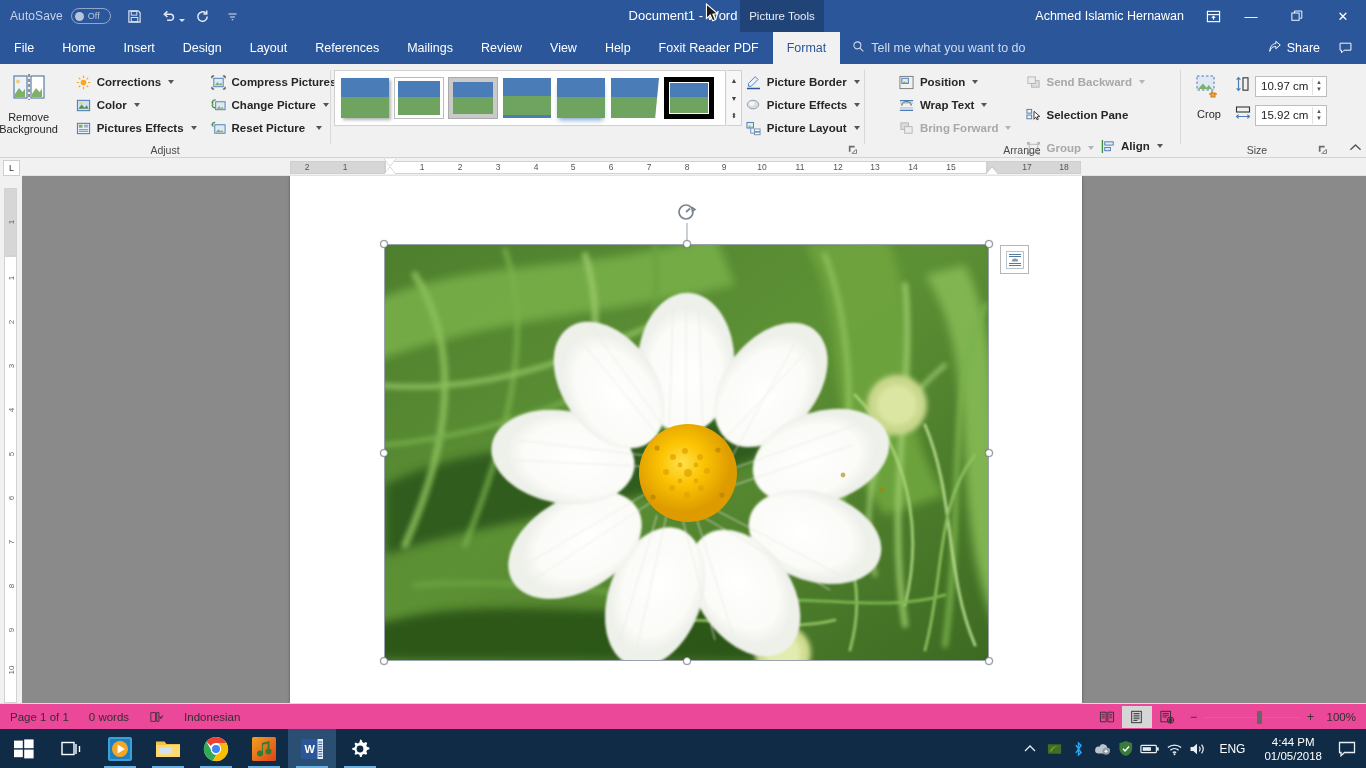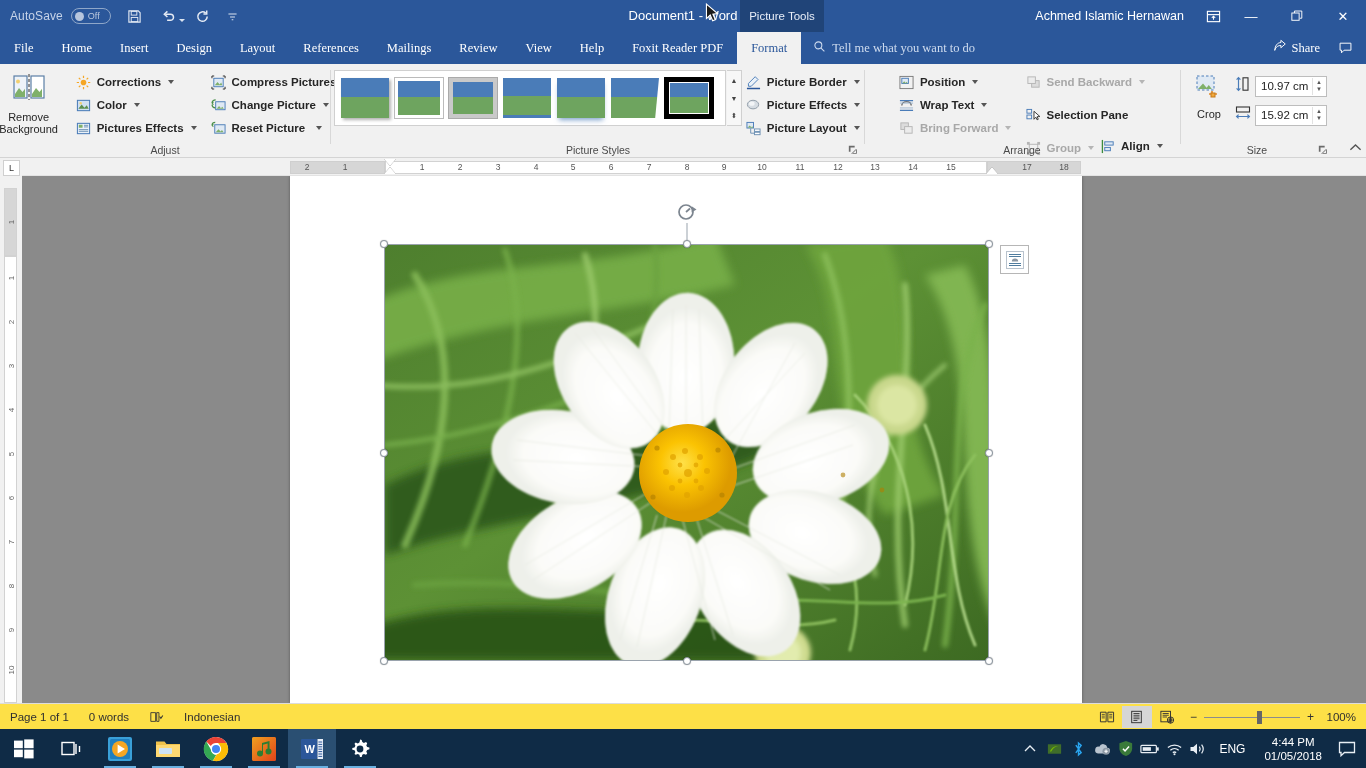--- a/index.html
+++ b/index.html
@@ -57,21 +57,21 @@
     color: #fff; font-size: 13px;
   }
   .win-btn {
     width: 46px; height: 32px; display: flex; align-items: center; justify-content: center;
     color: #fff; font-size: 13px;
   }
 
   
   .tabstrip {
     position: absolute; top: 32px; left: 0; width: 1366px; height: 32px;
-    background: #2b579a; display: flex; align-items: stretch; font-family: Liberation Serif, serif;
+    background: #2b579a; display: flex; align-items: stretch;
   }
   .tab {
     height: 32px; padding: 0 14px; display: flex; align-items: center;
     font-size: 12.5px; color: #fff; white-space: nowrap;
   }
   .tab.file { background: #2b579a; }
   .tab.active { background: #f1f1f1; color: #2b579a; text-align: center; }
   .tellme {
     display: flex; align-items: center; gap: 6px;
     margin-left: 12px; font-size: 12.5px; color: #cfdcef; font-style: normal;
@@ -247,21 +247,21 @@
   }
   .layout-opts {
     position: absolute; left: 1000px; top: 245px; width: 29px; height: 29px;
     background: #fff; border: 1px solid #b6b6b6;
     display: flex; align-items: center; justify-content: center;
   }
 
   
   .statusbar {
     position: absolute; top: 703px; left: 0; width: 1366px; height: 26px;
-    background: #fde047; border-top: 1px solid #dcdcdc;
+    background: #ec4899; border-top: 1px solid #dcdcdc;
     display: flex; align-items: center; font-size: 11.5px; color: #303030;
   }
   .sb-item { padding: 0 10px; display: flex; align-items: center; gap: 5px; height: 26px; }
   .statusbar-right {
     position: absolute; right: 0; top: 0; height: 26px;
     display: flex; align-items: center; gap: 0; padding-right: 10px;
   }
   .view-btn {
     width: 30px; height: 22px; display: flex; align-items: center; justify-content: center;
     color: #333;
@@ -571,21 +571,20 @@
           <i class="dd"></i>
         </div>
       </div>
       <div class="dlg-launcher" style="right:4px">
         <svg width="10" height="10" viewBox="0 0 12 12">
             <path d="M1 1h7v2H3v5H1z" fill="#6b6b6b"></path>
             <path d="M4.5 10.5 10 5" stroke="#6b6b6b" stroke-width="1.2"></path>
             <path d="M10.6 10.6H5.6v-1h4v-4h1z" fill="#6b6b6b"></path>
           </svg>
       </div>
-      <div class="grp-label" style="left:-410px;right:0;">Picture Styles</div>
     </div>
     <div class="grp-sep" style="left:864px;"></div>
 
     <div class="grp" style="left:866px;width:312px;">
       <div style="display:flex;padding-top:7px;">
         <div style="display:flex;flex-direction:column;gap:1px;">
           <div class="smallbtn">
             <span class="ic">
               <svg width="15" height="15" viewBox="0 0 16 16">
                   <rect x="1" y="1.5" width="14" height="13" fill="none" stroke="#7a7a7a" stroke-width="1"></rect>

